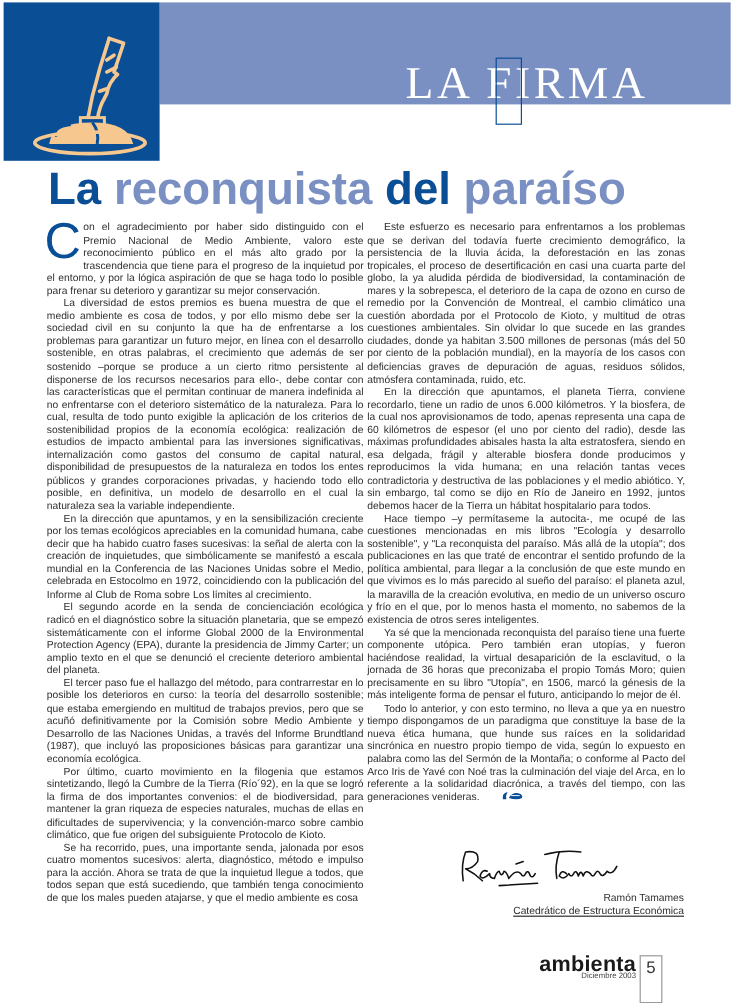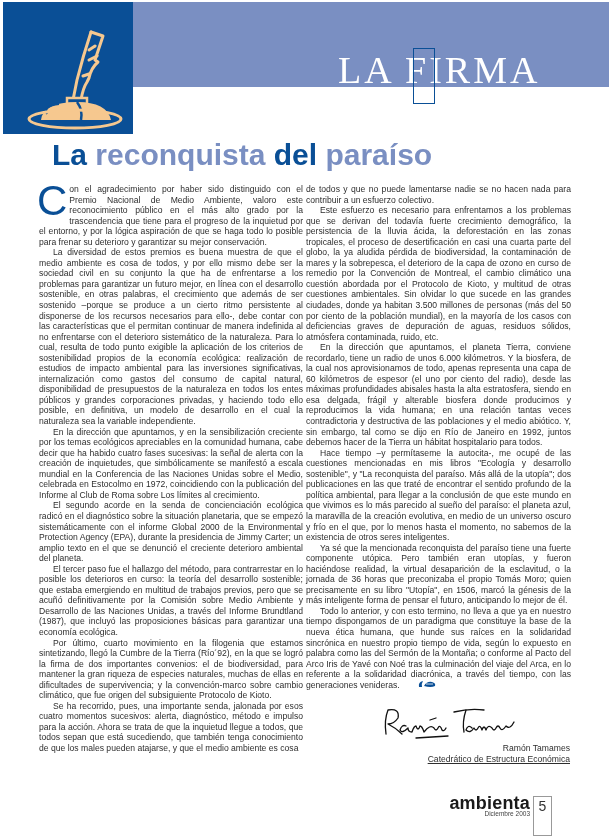--- a/index.html
+++ b/index.html
@@ -20,21 +20,21 @@
       font-family: Liberation Serif, serif; font-size: 38px; letter-spacing: 3px;
       color: #ffffff; font-weight: normal; line-height: 1;
     }
     .f-marker {
       position: absolute; left: 413px; top: 48px; width: 22px; height: 56px;
       border: 1px solid #0a4f96;
     }
 
     .article-title {
       position: absolute; left: 40px; top: 138px;
-      font-size: 30px; line-height: 1.1; white-space: nowrap; margin-left: 12px;
+      font-size: 38px; line-height: 1.1; white-space: nowrap;
     }
     .article-title .dark { color: #0a4f96; }
     .article-title .light { color: #7a8fc2; }
 
     .col {
       position: absolute; top: 184px; width: 264px;
       font-size: 8.6px; line-height: 10.55px; text-align: justify; color: #2e2e2e;
     }
     .col-left { left: 39px; }
     .col-right { left: 306px; width: 265px; }
@@ -108,21 +108,20 @@
   <p class="noindent"><span class="dropcap">C</span><span>on el agradecimiento por haber sido distinguido con el Premio Nacional de Medio Ambiente, valoro este reconocimiento público en el más alto grado por la trascendencia que tiene para el progreso de la inquietud por el entorno, y por la lógica aspiración de que se haga todo lo posible para frenar su deterioro y garantizar su mejor conservación.</span></p>
   <p>La diversidad de estos premios es buena muestra de que el medio ambiente es cosa de todos, y por ello mismo debe ser la sociedad civil en su conjunto la que ha de enfrentarse a los problemas para garantizar un futuro mejor, en línea con el desarrollo sostenible, en otras palabras, el crecimiento que además de ser sostenido –porque se produce a un cierto ritmo persistente al disponerse de los recursos necesarios para ello-, debe contar con las características que el permitan continuar de manera indefinida al no enfrentarse con el deterioro sistemático de la naturaleza. Para lo cual, resulta de todo punto exigible la aplicación de los criterios de sostenibilidad propios de la economía ecológica: realización de estudios de impacto ambiental para las inversiones significativas, internalización como gastos del consumo de capital natural, disponibilidad de presupuestos de la naturaleza en todos los entes públicos y grandes corporaciones privadas, y haciendo todo ello posible, en definitiva, un modelo de desarrollo en el cual la naturaleza sea la variable independiente.</p>
   <p>En la dirección que apuntamos, y en la sensibilización creciente por los temas ecológicos apreciables en la comunidad humana, cabe decir que ha habido cuatro fases sucesivas: la señal de alerta con la creación de inquietudes, que simbólicamente se manifestó a escala mundial en la Conferencia de las Naciones Unidas sobre el Medio, celebrada en Estocolmo en 1972, coincidiendo con la publicación del Informe al Club de Roma sobre Los límites al crecimiento.</p>
   <p>El segundo acorde en la senda de concienciación ecológica radicó en el diagnóstico sobre la situación planetaria, que se empezó sistemáticamente con el informe Global 2000 de la Environmental Protection Agency (EPA), durante la presidencia de Jimmy Carter; un amplio texto en el que se denunció el creciente deterioro ambiental del planeta.</p>
   <p>El tercer paso fue el hallazgo del método, para contrarrestar en lo posible los deterioros en curso: la teoría del desarrollo sostenible; que estaba emergiendo en multitud de trabajos previos, pero que se acuñó definitivamente por la Comisión sobre Medio Ambiente y Desarrollo de las Naciones Unidas, a través del Informe Brundtland (1987), que incluyó las proposiciones básicas para garantizar una economía ecológica.</p>
   <p>Por último, cuarto movimiento en la filogenia que estamos sintetizando, llegó la Cumbre de la Tierra (Río´92), en la que se logró la firma de dos importantes convenios: el de biodiversidad, para mantener la gran riqueza de especies naturales, muchas de ellas en dificultades de supervivencia; y la convención-marco sobre cambio climático, que fue origen del subsiguiente Protocolo de Kioto.</p>
   <p>Se ha recorrido, pues, una importante senda, jalonada por esos cuatro momentos sucesivos: alerta, diagnóstico, método e impulso para la acción. Ahora se trata de que la inquietud llegue a todos, que todos sepan que está sucediendo, que también tenga conocimiento de que los males pueden atajarse, y que el medio ambiente es cosa</p>
 </div>
 
 <div class="col col-right">
-  <p class="noindent">de todos y que no puede lamentarse nadie se no hacen nada para contribuir a un esfuerzo colectivo.</p>
   <p>Este esfuerzo es necesario para enfrentarnos a los problemas que se derivan del todavía fuerte crecimiento demográfico, la persistencia de la lluvia ácida, la deforestación en las zonas tropicales, el proceso de desertificación en casi una cuarta parte del globo, la ya aludida pérdida de biodiversidad, la contaminación de mares y la sobrepesca, el deterioro de la capa de ozono en curso de remedio por la Convención de Montreal, el cambio climático una cuestión abordada por el Protocolo de Kioto, y multitud de otras cuestiones ambientales. Sin olvidar lo que sucede en las grandes ciudades, donde ya habitan 3.500 millones de personas (más del 50 por ciento de la población mundial), en la mayoría de los casos con deficiencias graves de depuración de aguas, residuos sólidos, atmósfera contaminada, ruido, etc.</p>
   <p>En la dirección que apuntamos, el planeta Tierra, conviene recordarlo, tiene un radio de unos 6.000 kilómetros. Y la biosfera, de la cual nos aprovisionamos de todo, apenas representa una capa de 60 kilómetros de espesor (el uno por ciento del radio), desde las máximas profundidades abisales hasta la alta estratosfera, siendo en esa delgada, frágil y alterable biosfera donde producimos y reproducimos la vida humana; en una relación tantas veces contradictoria y destructiva de las poblaciones y el medio abiótico. Y, sin embargo, tal como se dijo en Río de Janeiro en 1992, juntos debemos hacer de la Tierra un hábitat hospitalario para todos.</p>
   <p>Hace tiempo –y permítaseme la autocita-, me ocupé de las cuestiones mencionadas en mis libros "Ecología y desarrollo sostenible", y "La reconquista del paraíso. Más allá de la utopía"; dos publicaciones en las que traté de encontrar el sentido profundo de la política ambiental, para llegar a la conclusión de que este mundo en que vivimos es lo más parecido al sueño del paraíso: el planeta azul, la maravilla de la creación evolutiva, en medio de un universo oscuro y frío en el que, por lo menos hasta el momento, no sabemos de la existencia de otros seres inteligentes.</p>
   <p>Ya sé que la mencionada reconquista del paraíso tiene una fuerte componente utópica. Pero también eran utopías, y fueron haciéndose realidad, la virtual desaparición de la esclavitud, o la jornada de 36 horas que preconizaba el propio Tomás Moro; quien precisamente en su libro "Utopía", en 1506, marcó la génesis de la más inteligente forma de pensar el futuro, anticipando lo mejor de él.</p>
   <p><span>Todo lo anterior, y con esto termino, no lleva a que ya en nuestro tiempo dispongamos de un paradigma que constituye la base de la nueva ética humana, que hunde sus raíces en la solidaridad sincrónica en nuestro propio tiempo de vida, según lo expuesto en palabra como las del Sermón de la Montaña; o conforme al Pacto del Arco Iris de Yavé con Noé tras la culminación del viaje del Arca, en lo referente a la solidaridad diacrónica, a través del tiempo, con las generaciones venideras.</span><span class="end-mark"><svg width="20" height="9" viewBox="0 0 20 9">
           <path d="M2 7 Q1 2 6 1 Q4 4 5 7 Z" fill="#0a4f96"></path>
           <path d="M7 6 Q10 1 15 2 Q19 3 18 6 Q14 8 7 6 Z" fill="#0a4f96"></path>
           <path d="M9 4 L16 4" stroke="#fff" stroke-width="0.8"></path>
         </svg></span></p>
 </div>

